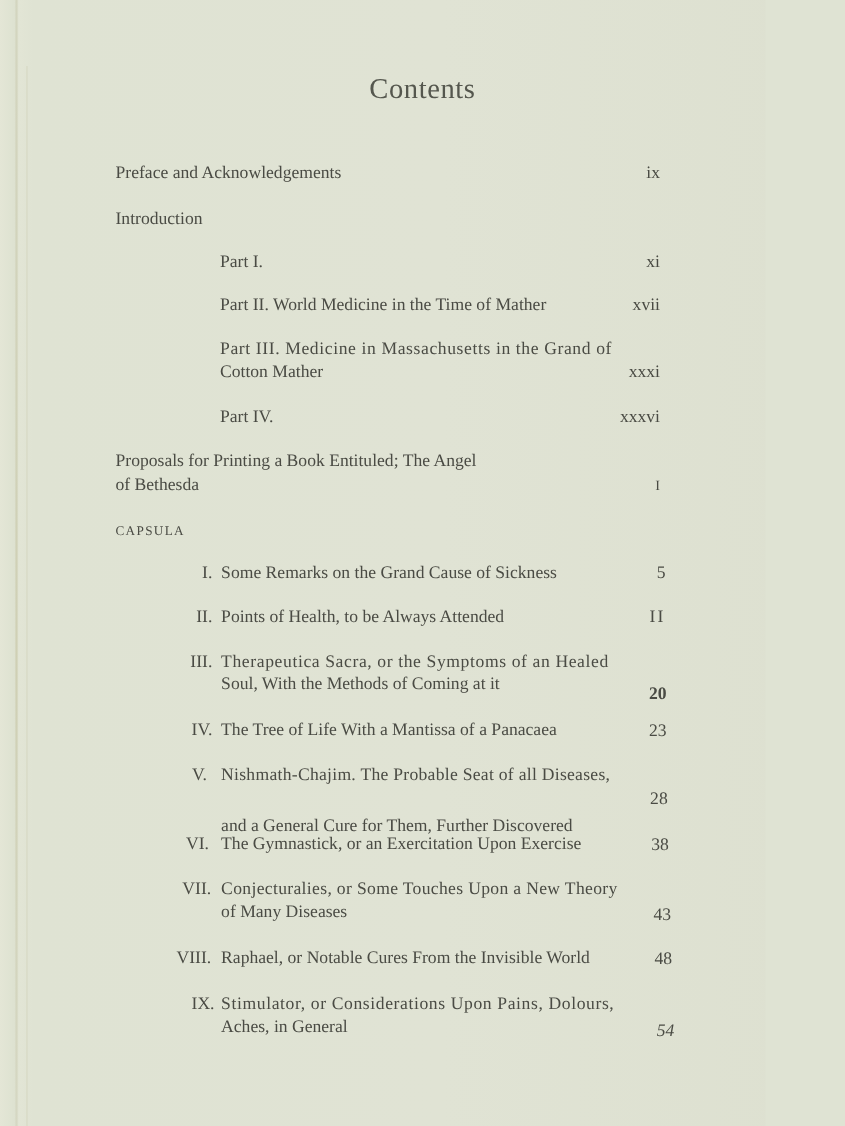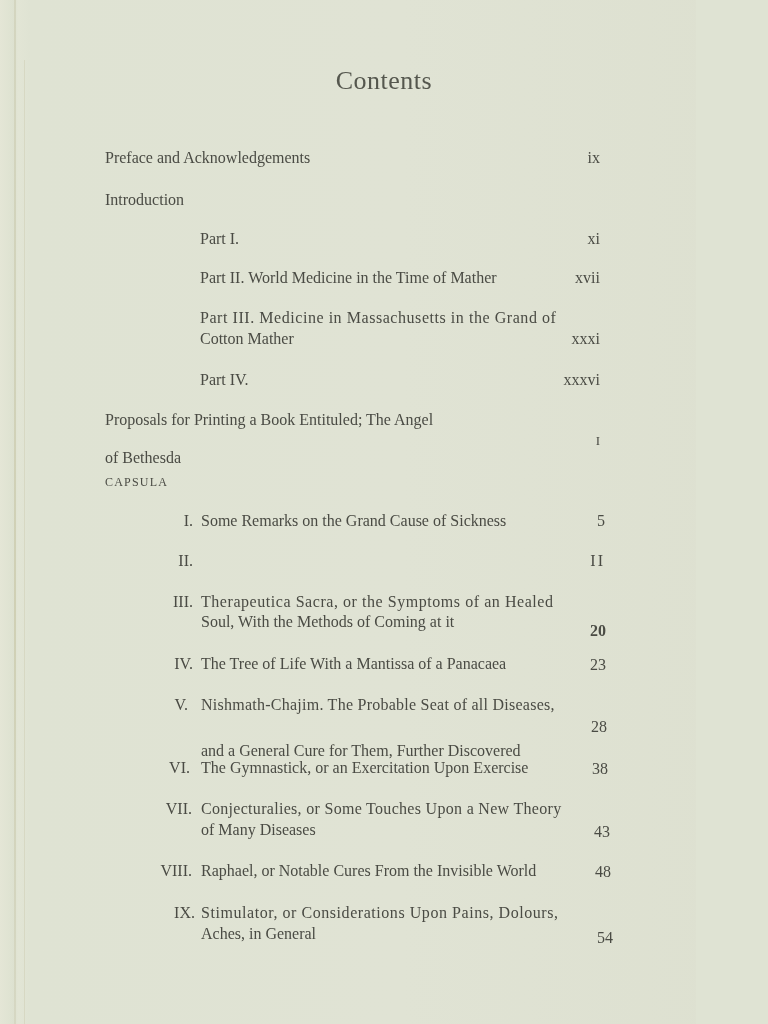--- a/index.html
+++ b/index.html
@@ -54,30 +54,31 @@
   <div class="page-num row" style="right:96px; top:267px;">xvii</div>
 
   <div class="label row" style="left:200px; top:307px; letter-spacing:.55px;">Part III. Medicine in Massachusetts in the Grand of</div>
   <div class="label row" style="left:200px; top:328px;">Cotton Mather</div>
   <div class="page-num row" style="right:96px; top:328px;">xxxi</div>
 
   <div class="label row" style="left:200px; top:369px;">Part IV.</div>
   <div class="page-num row" style="right:96px; top:369px;">xxxvi</div>
 
   <div class="label row" style="left:105px; top:409px;">Proposals for Printing a Book Entituled; The Angel</div>
-  <div class="label row" style="left:105px; top:430px;margin-top:17px;">of Bethesda</div>
+  <div class="label row" style="left:105px; top:430px;">of Bethesda</div>
   <div class="page-num row" style="right:96px; top:430px; font-size:13px;">I</div>
 
   <div class="label row caps" style="left:105px; top:472px;">CAPSULA</div>
 
   <div class="num row" style="left:133px; top:510px;">I.</div>
   <div class="label row" style="left:201px; top:510px;">Some Remarks on the Grand Cause of Sickness</div>
   <div class="page-num row" style="right:91px; top:510px;">5</div>
 
   <div class="num row" style="left:133px; top:550px;">II.</div>
+  <div class="label row" style="left:201px; top:550px;">Points of Health, to be Always Attended</div>
   <div class="page-num row" style="right:91px; top:550px; font-size:16px; letter-spacing:2px;">II</div>
 
   <div class="num row" style="left:133px; top:591px;">III.</div>
   <div class="label row" style="left:201px; top:591px; letter-spacing:.55px;">Therapeutica Sacra, or the Symptoms of an Healed</div>
   <div class="label row" style="left:201px; top:611px;">Soul, With the Methods of Coming at it</div>
   <div class="page-num row" style="right:90px; top:620px;font-weight:bold;">20</div>
 
   <div class="num row" style="left:133px; top:653px;">IV.</div>
   <div class="label row" style="left:201px; top:653px;">The Tree of Life With a Mantissa of a Panacaea</div>
   <div class="page-num row" style="right:90px; top:654px;">23</div>
@@ -96,14 +97,14 @@
   <div class="label row" style="left:201px; top:819px;">of Many Diseases</div>
   <div class="page-num row" style="right:86px; top:821px;">43</div>
 
   <div class="num row" style="left:132px; top:860px;">VIII.</div>
   <div class="label row" style="left:201px; top:860px;">Raphael, or Notable Cures From the Invisible World</div>
   <div class="page-num row" style="right:85px; top:861px;">48</div>
 
   <div class="num row" style="left:135px; top:902px;">IX.</div>
   <div class="label row" style="left:201px; top:902px; letter-spacing:.55px;">Stimulator, or Considerations Upon Pains, Dolours,</div>
   <div class="label row" style="left:201px; top:923px;">Aches, in General</div>
-  <div class="page-num row" style="right:83px; top:927px;">54</div>
+  <div class="page-num row" style="right:83px; top:927px;font-style:italic;">54</div>
 </div>
 
 </body></html>

